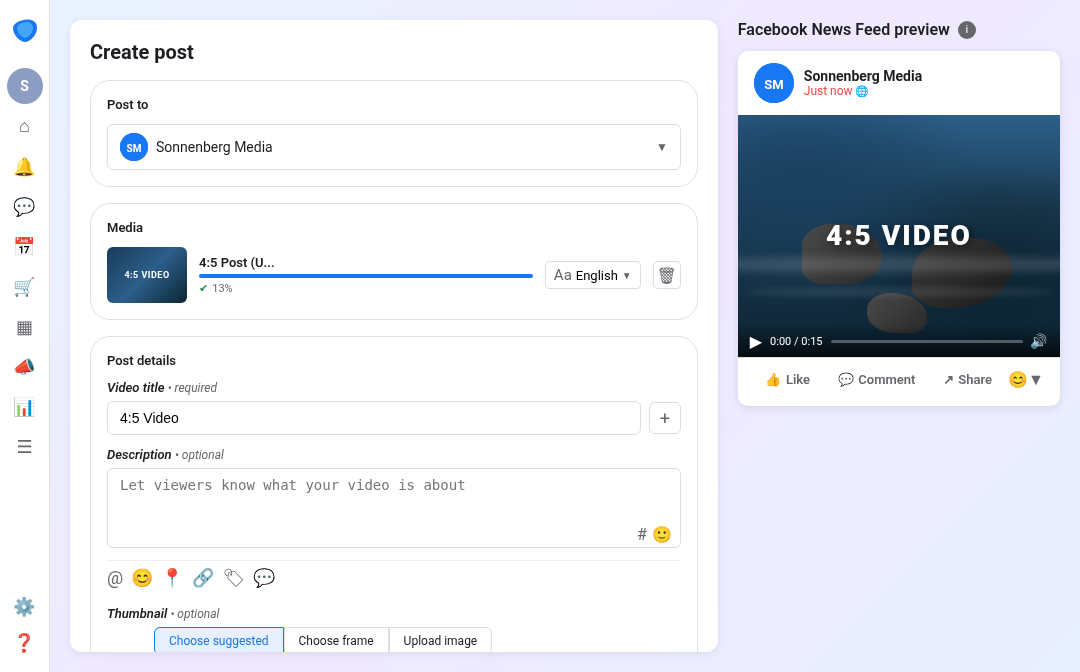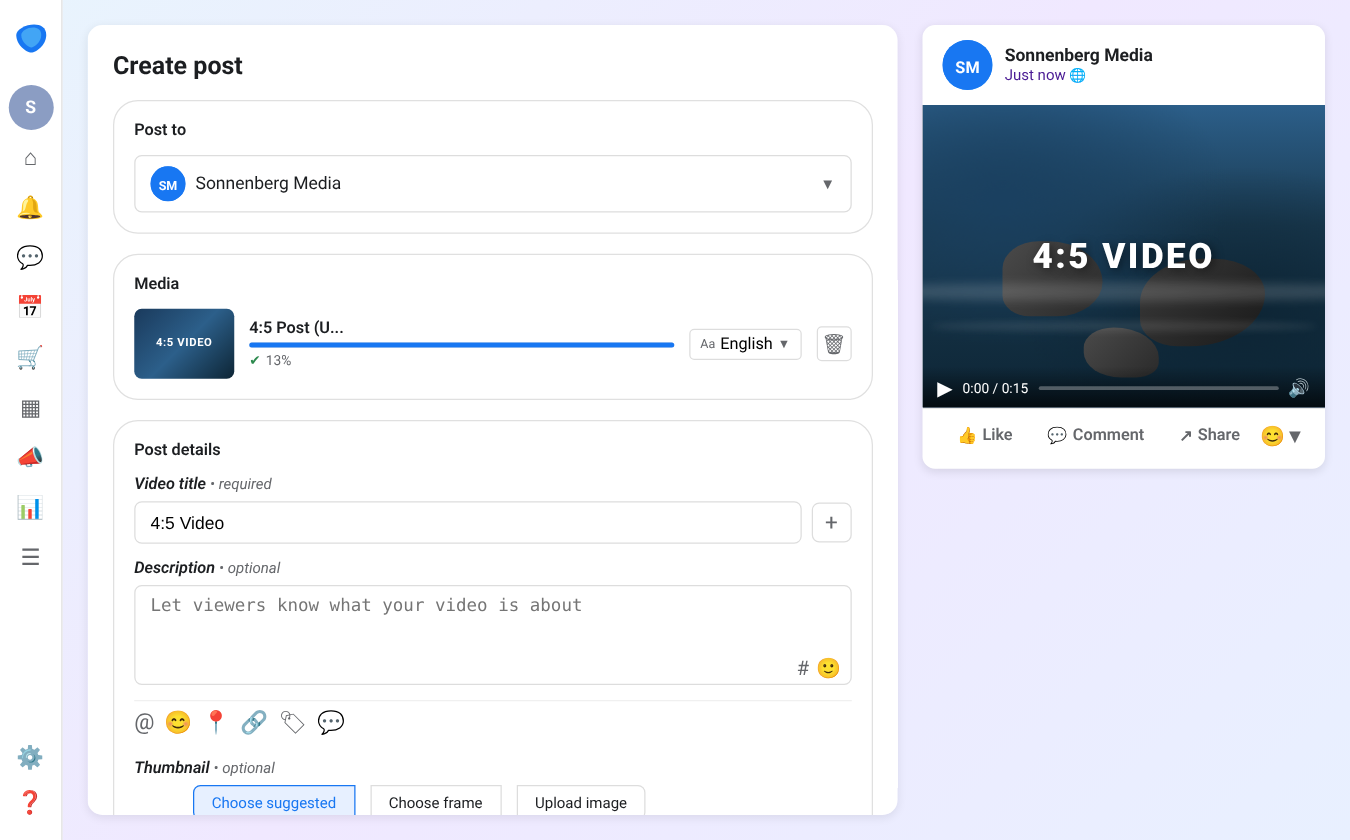--- a/index.html
+++ b/index.html
@@ -277,21 +277,21 @@
     }
     .toolbar-icon {
       font-size: 18px;
       color: #65676b;
       cursor: pointer;
     }
 
     
     .thumbnail-tabs {
       display: flex;
-      gap: 12px;
+      gap: 0;
       margin-bottom: 10px;
       padding-left: 47px;
     }
     .thumb-tab {
       padding: 6px 14px;
       font-size: 12px;
       cursor: pointer;
       border: 1px solid #ddd;
       background: white;
       color: #1c1e21;
@@ -357,21 +357,21 @@
       font-weight: bold;
       color: white;
     }
     .fb-page-name {
       font-size: 14px;
       font-weight: 700;
       color: #1c1e21;
     }
     .fb-timestamp {
       font-size: 12px;
-      color: #4c1d95;
+      color: #ef4444;
       display: flex;
       align-items: center;
       gap: 3px;
     }
     .globe-icon { font-size: 11px; }
 
     
     .fb-video {
       width: 100%;
       aspect-ratio: 4/3;
@@ -539,21 +539,21 @@
           <div class="media-filename">4:5 Post (U...</div>
           <div class="progress-bar-wrap">
             <div class="progress-bar-fill" style="width:100%;"></div>
           </div>
           <div class="progress-label">
             <span class="check-icon">✔</span>
             <span>13%</span>
           </div>
         </div>
         <div class="lang-select">
-          <span style="font-size:10px;color:#65676b;">Aa</span>
+          <span style="font-size:15px;color:#65676b;">Aa</span>
           <span>English</span>
           <span style="font-size:10px;color:#65676b;">▼</span>
         </div>
         <div class="delete-btn">🗑</div>
       </div>
     </div>
 
     <div class="section">
       <div class="section-label">Post details</div>
 
@@ -595,20 +595,24 @@
         <div class="thumb-tab active">Choose suggested</div>
         <div class="thumb-tab">Choose frame</div>
         <div class="thumb-tab">Upload image</div>
       </div>
 
     </div>
 
   </div>
 
   <div class="preview-panel">
+    <div class="preview-header">
+      <span class="preview-title">Facebook News Feed preview</span>
+      <div class="info-icon">i</div>
+    </div>
 
     <div class="fb-preview-card">
       <div class="fb-card-header">
         <div class="fb-avatar">
           <svg width="40" height="40" viewBox="0 0 40 40">
             <circle cx="20" cy="20" r="20" fill="#1877f2"></circle>
             <text x="20" y="26" text-anchor="middle" fill="white" font-size="13" font-weight="bold">SM</text>
           </svg>
         </div>
         <div>

